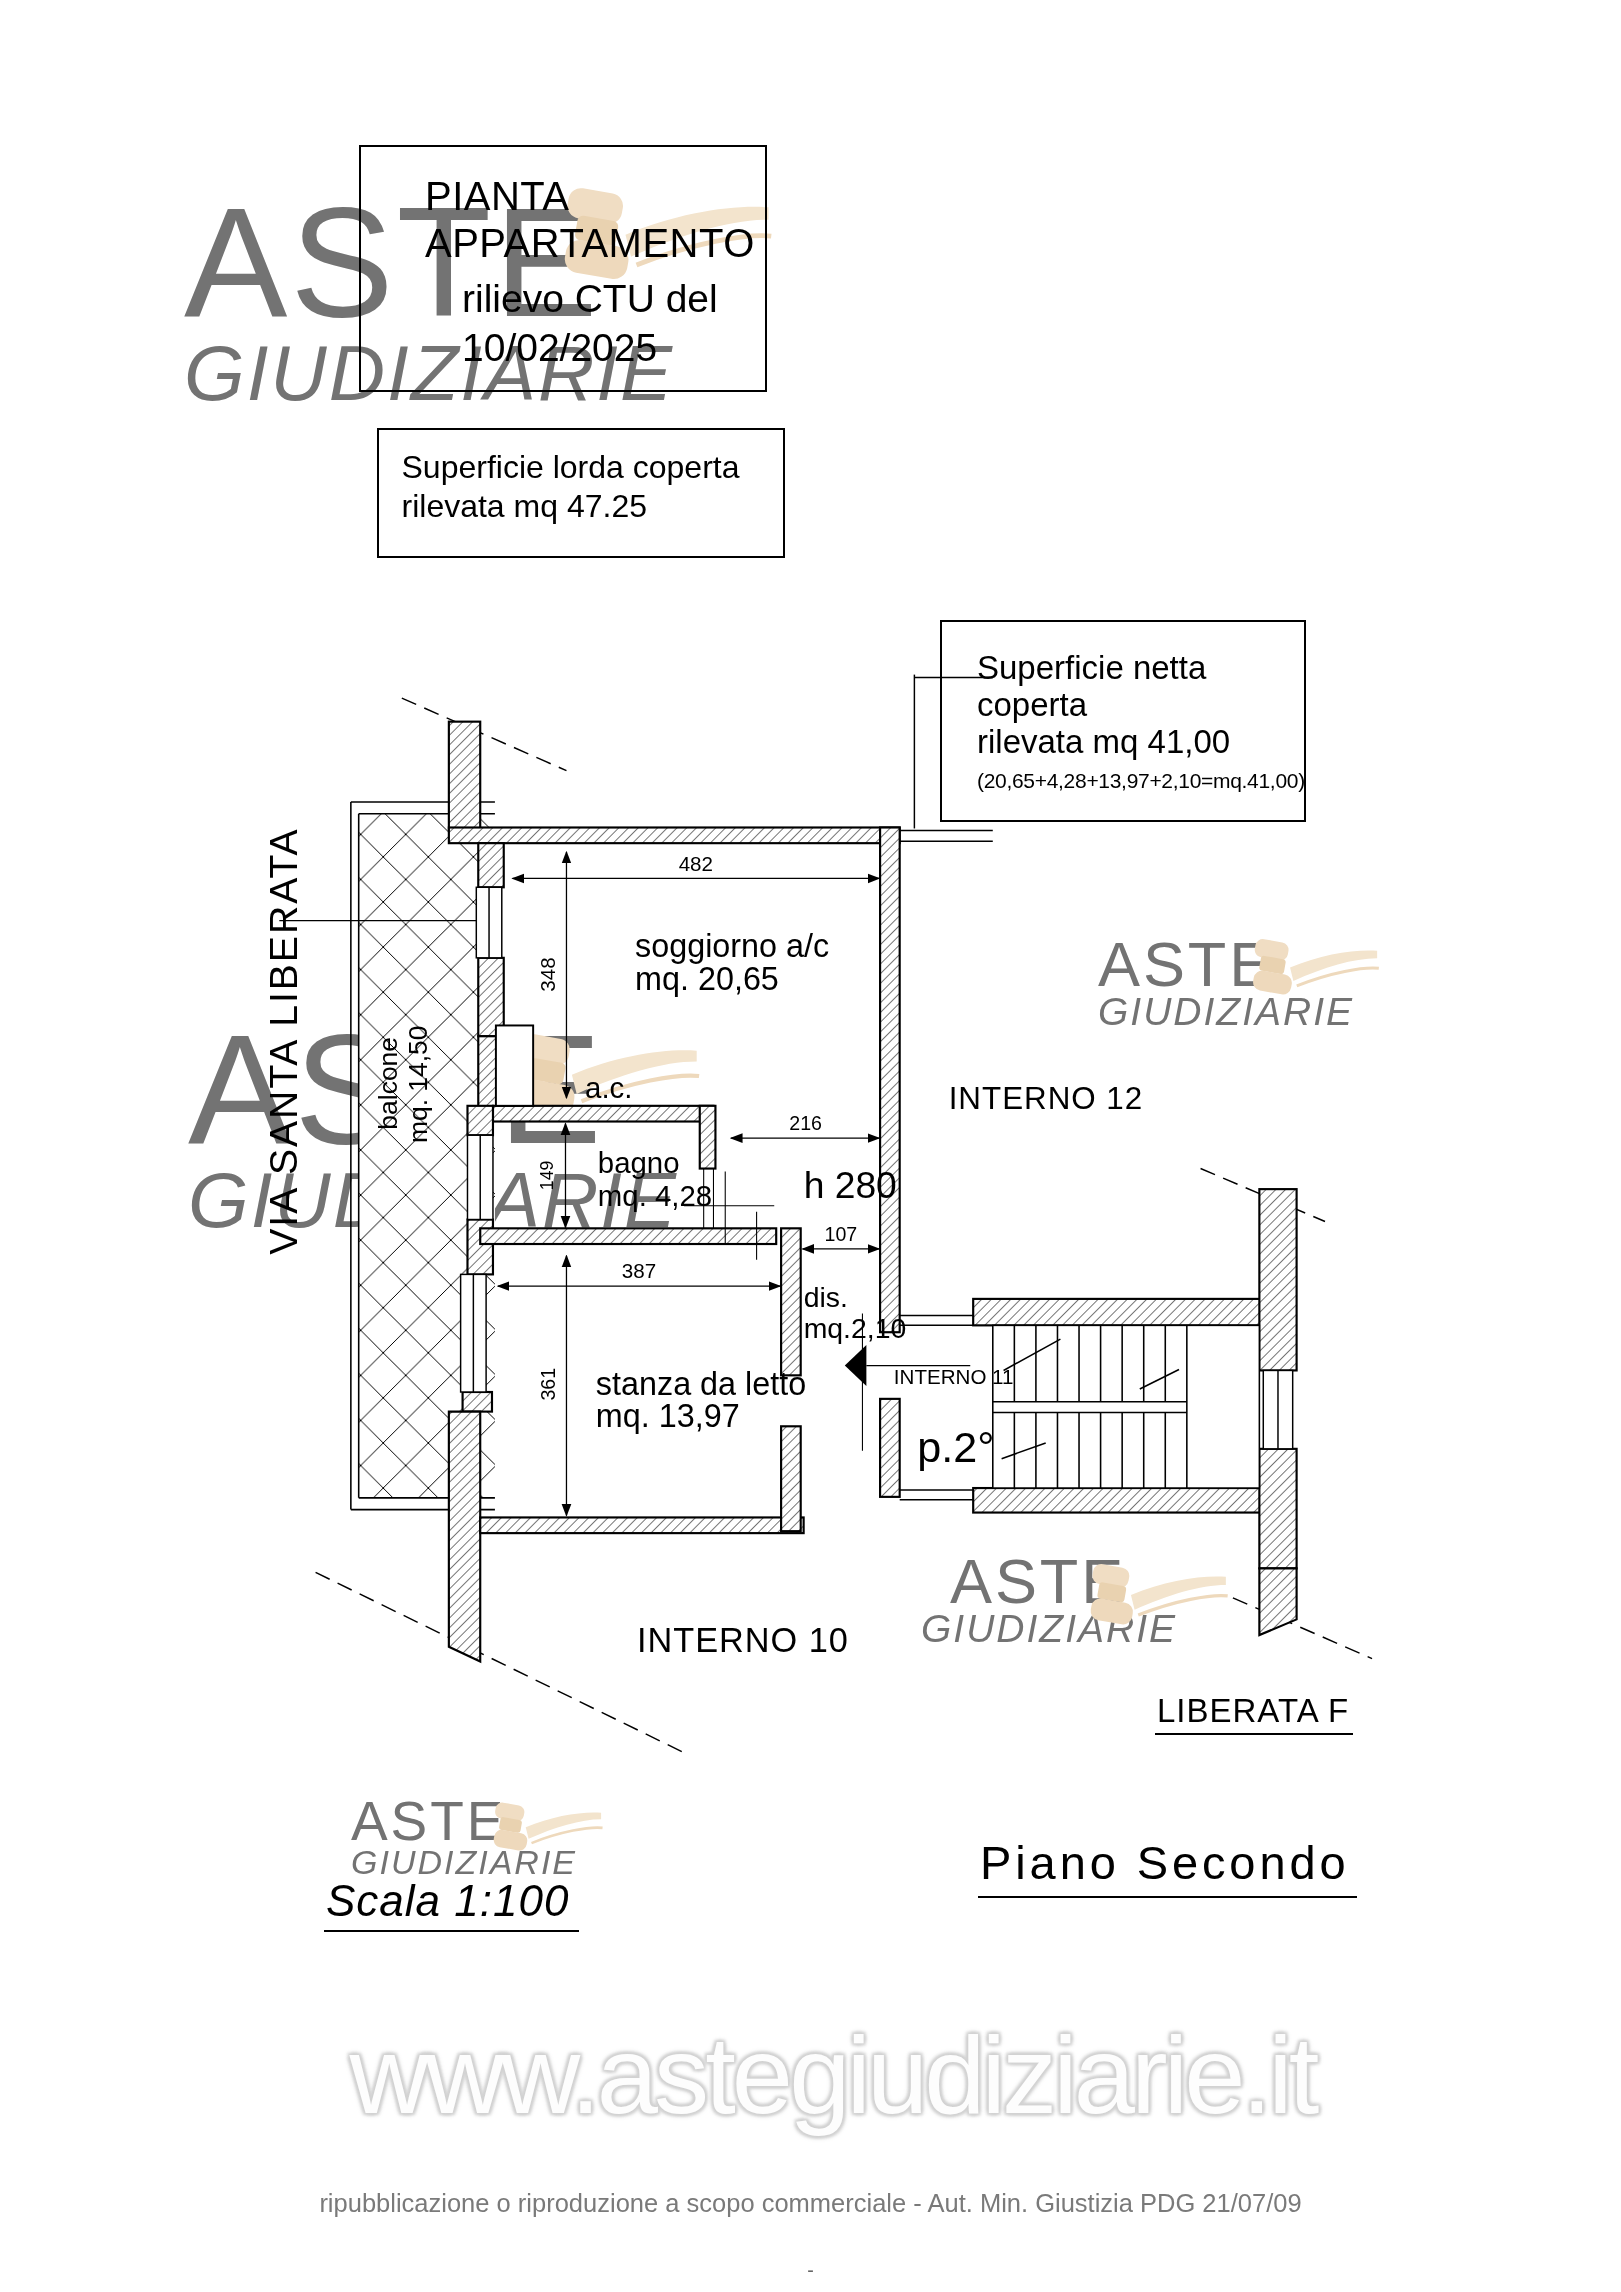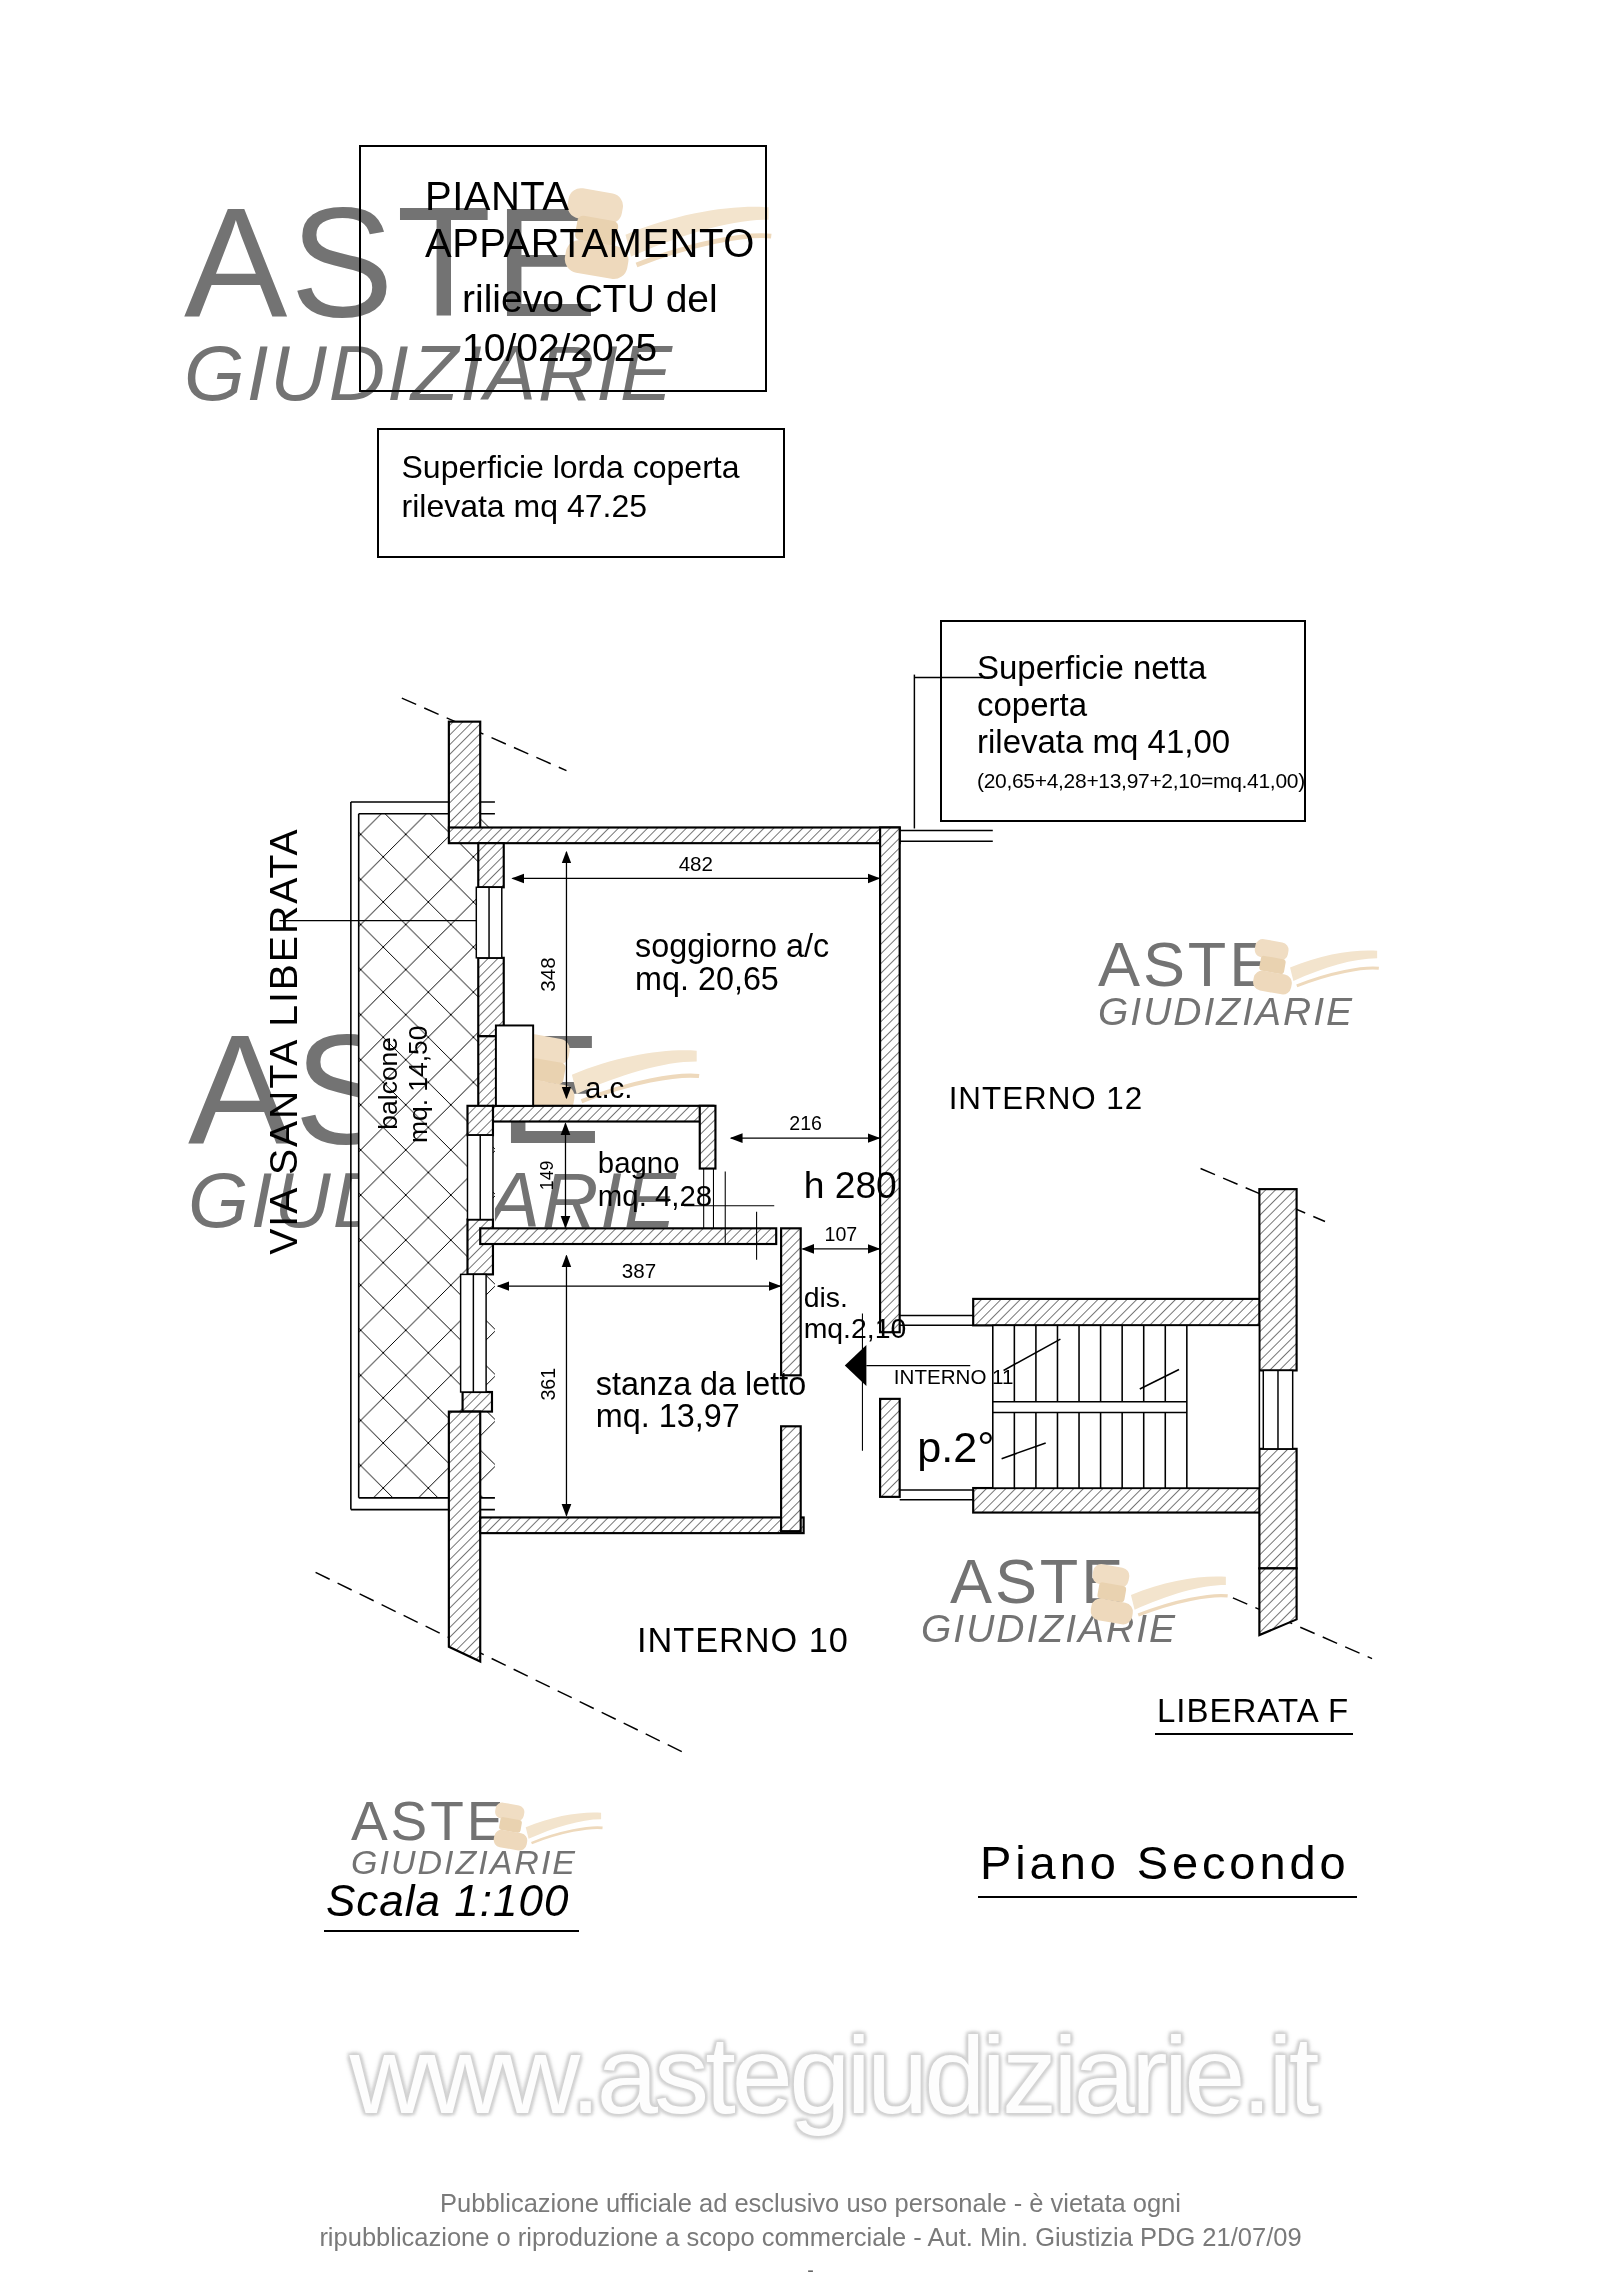--- a/index.html
+++ b/index.html
@@ -295,19 +295,18 @@
     </g>
   </svg>
 
   <div class="caption cap-edificio">LIBERATA F</div>
   <div class="caption cap-piano">Piano Secondo</div>
   <div class="caption cap-scala">Scala 1:100</div>
 
   <div class="url-wm">www.astegiudiziarie.it</div>
 
   <div class="footer">
-    <div>Pubblicazione ufficiale ad esclusivo uso personale - è vietata ogni</div>
     <div>ripubblicazione o riproduzione a scopo commerciale - Aut. Min. Giustizia PDG 21/07/09</div>
   </div>
   <div class="page-mark">-</div>
 
 </div>
 
 
 </body></html>

